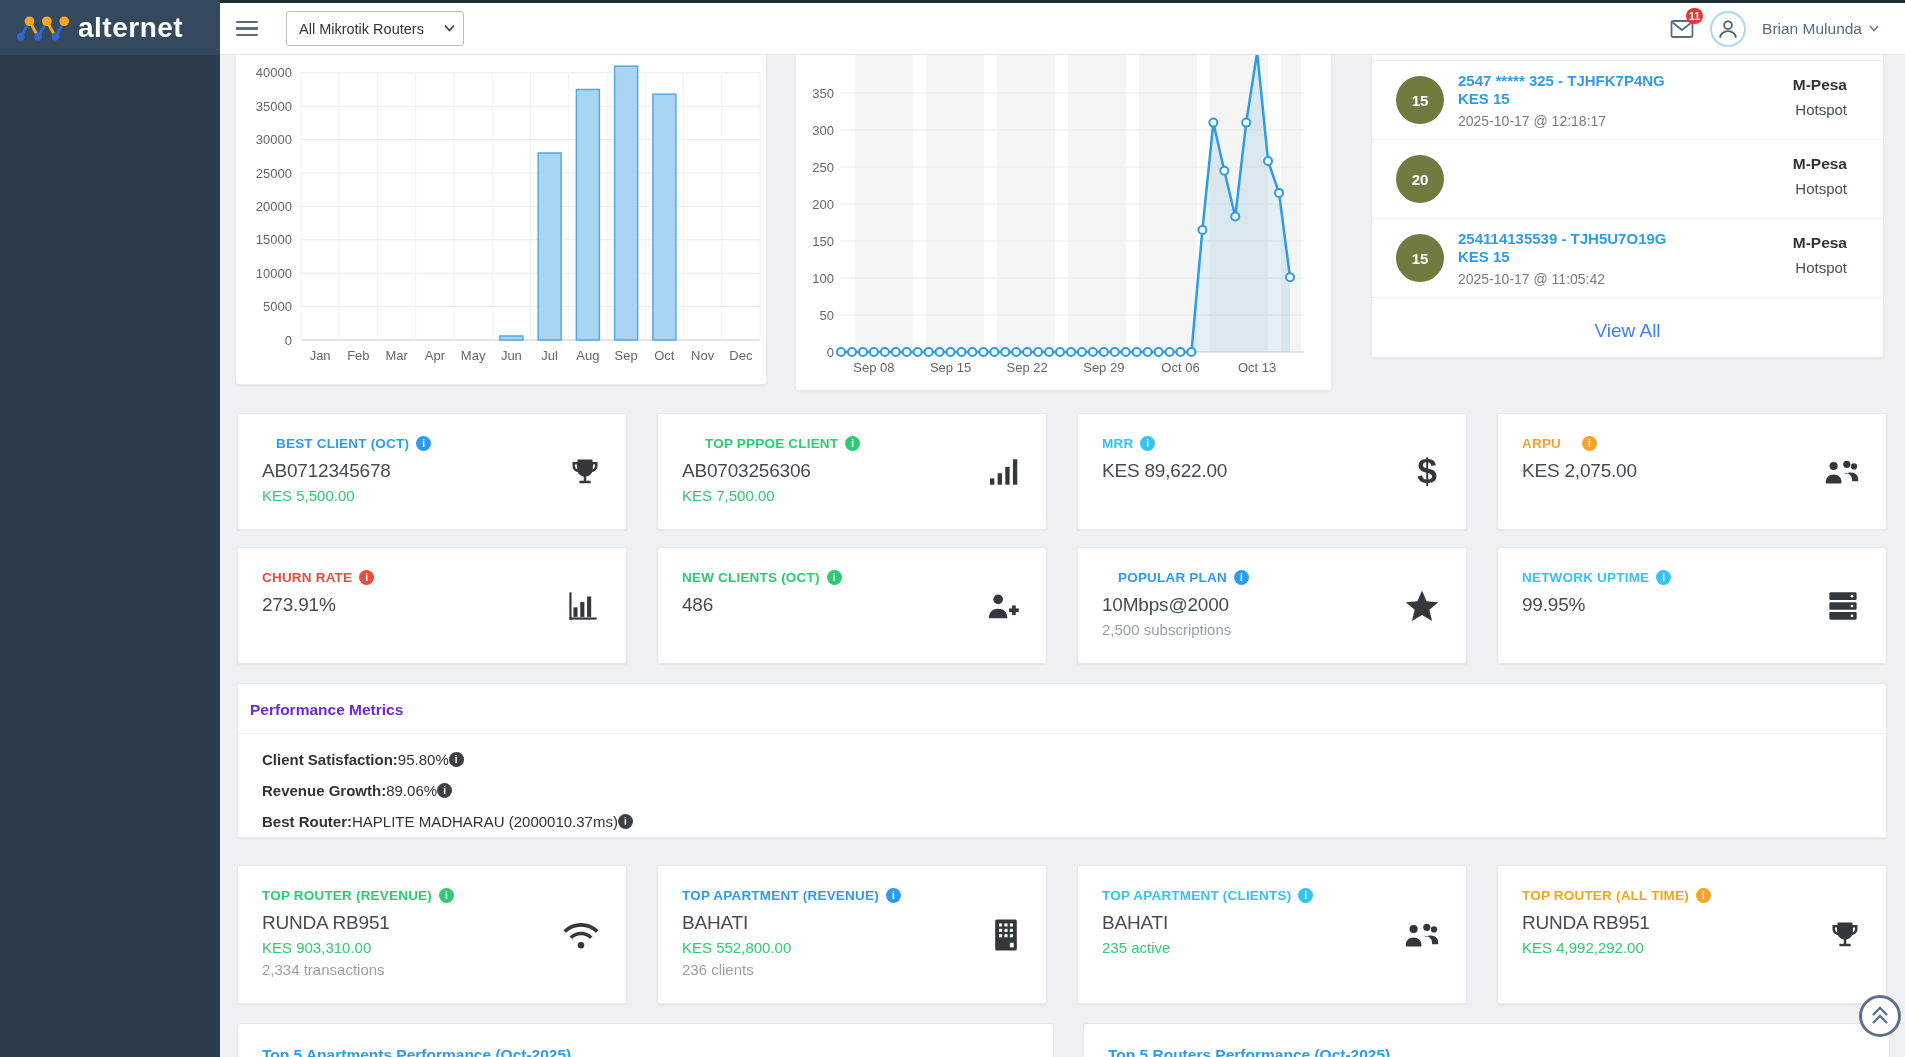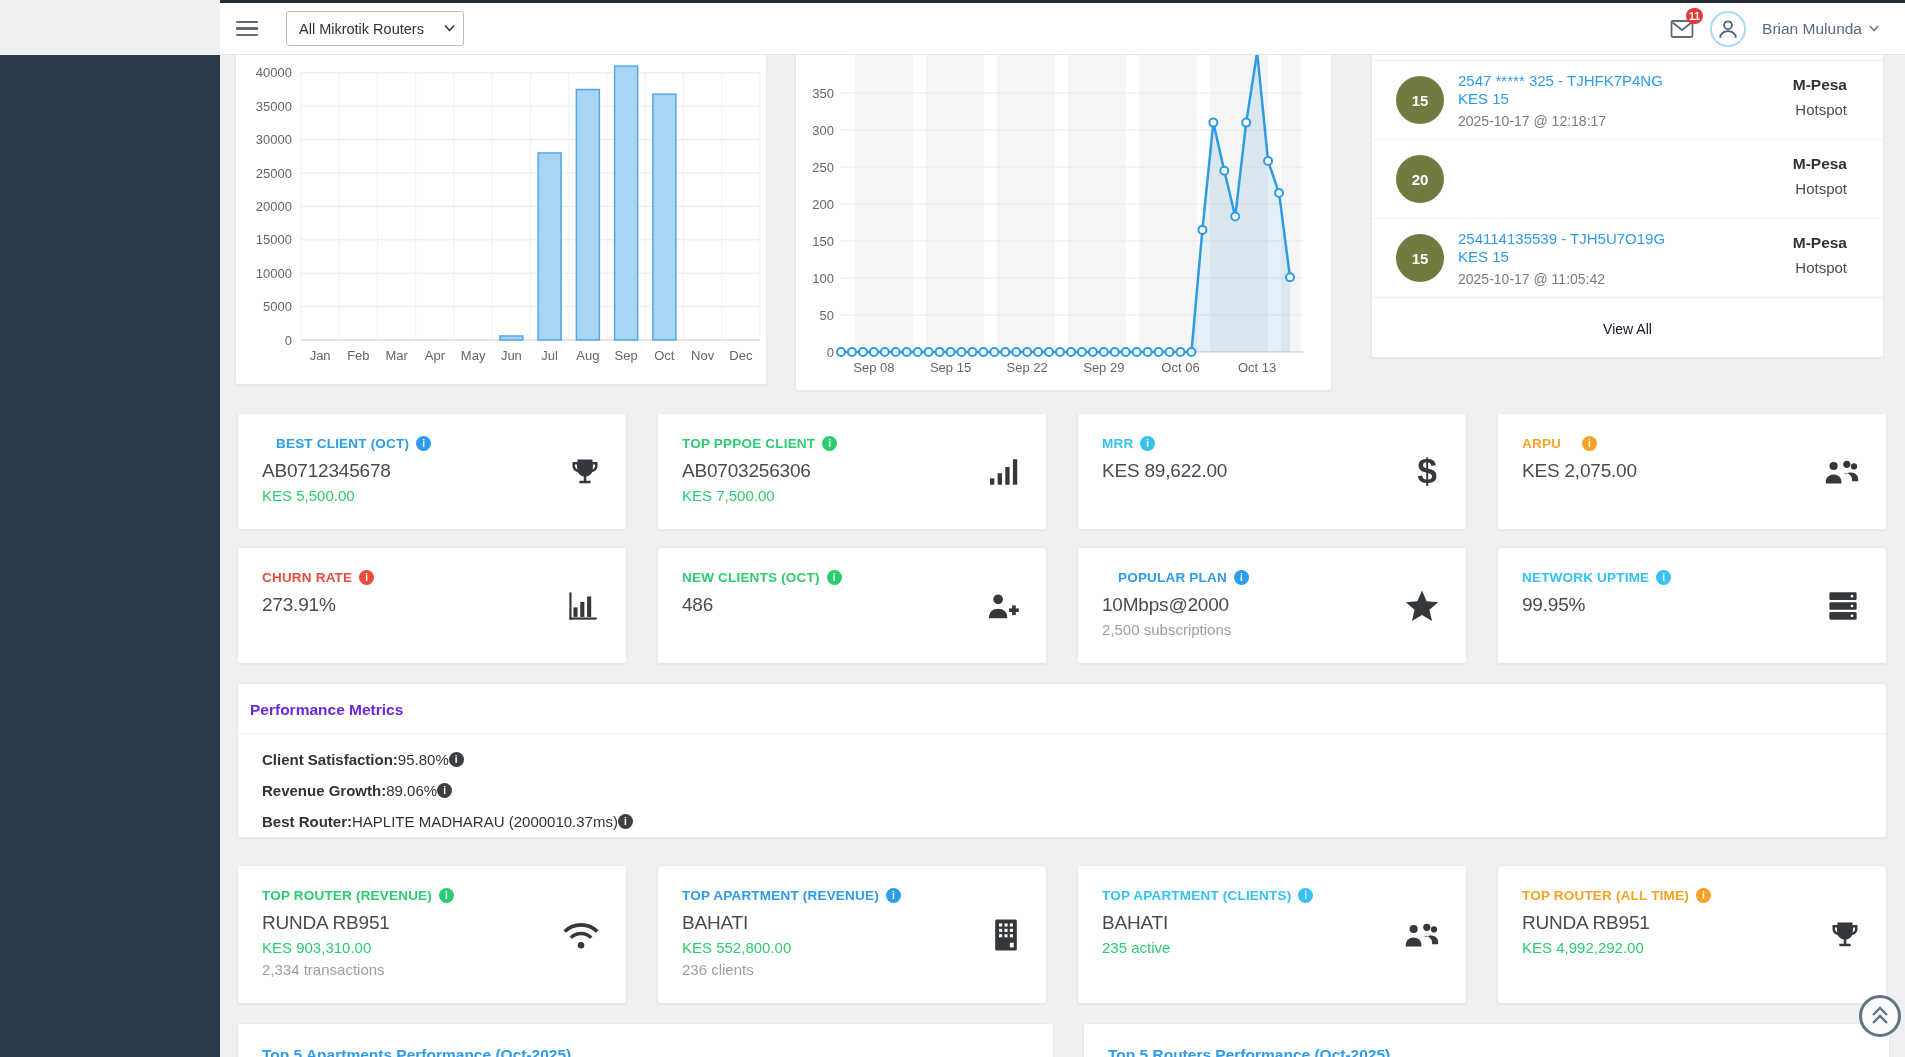--- a/index.html
+++ b/index.html
@@ -27,27 +27,27 @@
   .bar-card{left:15px;top:0;width:532px;height:330px;border-top:none;border-radius:0 0 3px 3px;}
   .line-card{left:575px;top:0;width:537px;height:336px;border-top:none;border-radius:0 0 3px 3px;}
   svg text{font-family:"Liberation Sans","DejaVu Sans",sans-serif;}
   
   .txn-card{left:1151px;top:0;width:513px;height:303px;border-top:none;border-radius:0 0 3px 3px;}
   #txn-list{margin-top:5px;}
   .txn-row{position:relative;height:79px;border-top:1px solid #f3f3f3;box-sizing:border-box;}
   .txn-row:first-child{border-top:1px solid #eeeeee;}
   .txn-badge{position:absolute;left:24px;top:15px;width:48px;height:48px;border-radius:50%;color:#fff;font-weight:bold;font-size:15px;display:flex;align-items:center;justify-content:center;}
   .txn-mid{position:absolute;left:86px;top:11px;}
-  .txn-link{color:#2f9ce8;font-weight:normal;font-size:15px;line-height:1.22;text-decoration:none;display:block;cursor:pointer;}
+  .txn-link{color:#2f9ce8;font-weight:bold;font-size:15px;line-height:1.22;text-decoration:none;display:block;cursor:pointer;}
   .txn-time{color:#7b7b7b;font-size:14px;margin-top:4px;}
   .txn-right{position:absolute;right:36px;top:15px;text-align:right;}
   .txn-method{color:#333;font-weight:bold;font-size:15.5px;}
   .txn-type{color:#484f56;font-size:15px;margin-top:7px;}
   .view-all{border-top:1px solid #eeeeee;text-align:center;padding-top:22px;}
-  .view-all a{color:#0f172a;font-size:14px;text-decoration:none;cursor:pointer;}
+  .view-all a{color:#3b82f6;font-size:19px;text-decoration:none;cursor:pointer;}
   
   .stat-row{position:absolute;left:17px;width:1650px;display:flex;gap:30px;}
   #row1{top:358px;} #row2{top:492px;} #row3{top:810px;}
   .stat-card{position:relative;width:390px;box-sizing:border-box;padding:22px 24px;}
   #row1 .stat-card,#row2 .stat-card{height:117px;}
   #row3 .stat-card{height:139px;}
   .stat-title{font-size:13.5px;font-weight:bold;letter-spacing:.2px;display:flex;align-items:center;gap:7px;}
   .stat-value{font-size:19px;color:#474c52;margin-top:9px;letter-spacing:-.2px;}
   .stat-green{font-size:15px;color:#2ecc71;margin-top:5px;}
   .stat-gray{font-size:15px;color:#9aa0a5;margin-top:5px;}
@@ -68,20 +68,36 @@
   .bottom-title{color:#2f9ce8;font-weight:bold;font-size:15.5px;padding:22px 24px;}
   
   .scroll-top{position:absolute;left:1859px;top:995px;width:42px;height:42px;border-radius:50%;border:3px solid #5f7388;background:#fbfcfd;box-sizing:border-box;display:flex;align-items:center;justify-content:center;cursor:pointer;z-index:50;}
 </style>
 </head>
 <body>
 
 <div id="app">
   <div class="top-line"></div>
 
+  <div class="logo-box">
+    <svg width="54" height="32" viewBox="0 0 56 32">
+      <line x1="5" y1="25" x2="14" y2="9" stroke="#2f66d0" stroke-width="3"></line>
+      <line x1="14" y1="9" x2="23" y2="25" stroke="#f5a623" stroke-width="3"></line>
+      <line x1="23" y1="25" x2="32" y2="9" stroke="#2f66d0" stroke-width="3"></line>
+      <line x1="32" y1="9" x2="41" y2="25" stroke="#f5a623" stroke-width="3"></line>
+      <line x1="41" y1="25" x2="50" y2="9" stroke="#2f66d0" stroke-width="3"></line>
+      <circle cx="5" cy="25" r="4" fill="#2f66d0"></circle>
+      <circle cx="14" cy="9" r="5" fill="#f5a623"></circle>
+      <circle cx="23" cy="25" r="4" fill="#2f66d0"></circle>
+      <circle cx="32" cy="9" r="5" fill="#f5a623"></circle>
+      <circle cx="41" cy="25" r="4" fill="#2f66d0"></circle>
+      <circle cx="50" cy="9" r="5" fill="#f5a623"></circle>
+    </svg>
+    <span class="logo-text">alternet</span>
+  </div>
 
   <div class="header">
     <div class="hamburger">
         <span></span>
         <span></span>
         <span></span>
       </div>
     <div class="select-wrap">
       <select id="router-select"><option>All Mikrotik Routers</option></select>
       <svg class="select-caret" width="11" height="8" viewBox="0 0 11 8">
@@ -293,21 +309,21 @@
           </div>
           <div class="stat-value">AB0712345678</div>
           <div class="stat-green">KES 5,500.00</div>
           <div class="stat-icon">
             <svg width="30" height="30" viewBox="0 0 24 24">
               <path d="M6 2h12v2h4v3.2c0 2.4-1.8 4.4-4.2 4.7A6.6 6.6 0 0 1 13 15.6V19h3.5v2h-9v-2H11v-3.4a6.6 6.6 0 0 1-4.8-3.7C3.8 11.6 2 9.6 2 7.2V4h4V2zm-2 4v1.2c0 1.2.8 2.3 1.9 2.7A9.7 9.7 0 0 1 5.6 6H4zm16 0h-1.6c0 1.4-.1 2.7-.3 3.9 1.1-.4 1.9-1.5 1.9-2.7V6z"></path>
             </svg>
           </div>
         </div>
         <div class="card stat-card">
-          <div class="stat-title" style="color: rgb(46, 204, 113);">
+          <div class="stat-title" style="color: rgb(46, 204, 113); margin-left: 23px;">
             <span>TOP PPPOE CLIENT</span>
             <span class="info-dot" style="background: rgb(46, 204, 113);">i</span>
           </div>
           <div class="stat-value">AB0703256306</div>
           <div class="stat-green">KES 7,500.00</div>
           <div class="stat-icon">
             <svg width="32" height="28" viewBox="0 0 24 22">
               <rect x="1" y="16" width="3.4" height="5"></rect>
               <rect x="7" y="12" width="3.4" height="9"></rect>
               <rect x="13" y="7" width="3.4" height="14"></rect>

